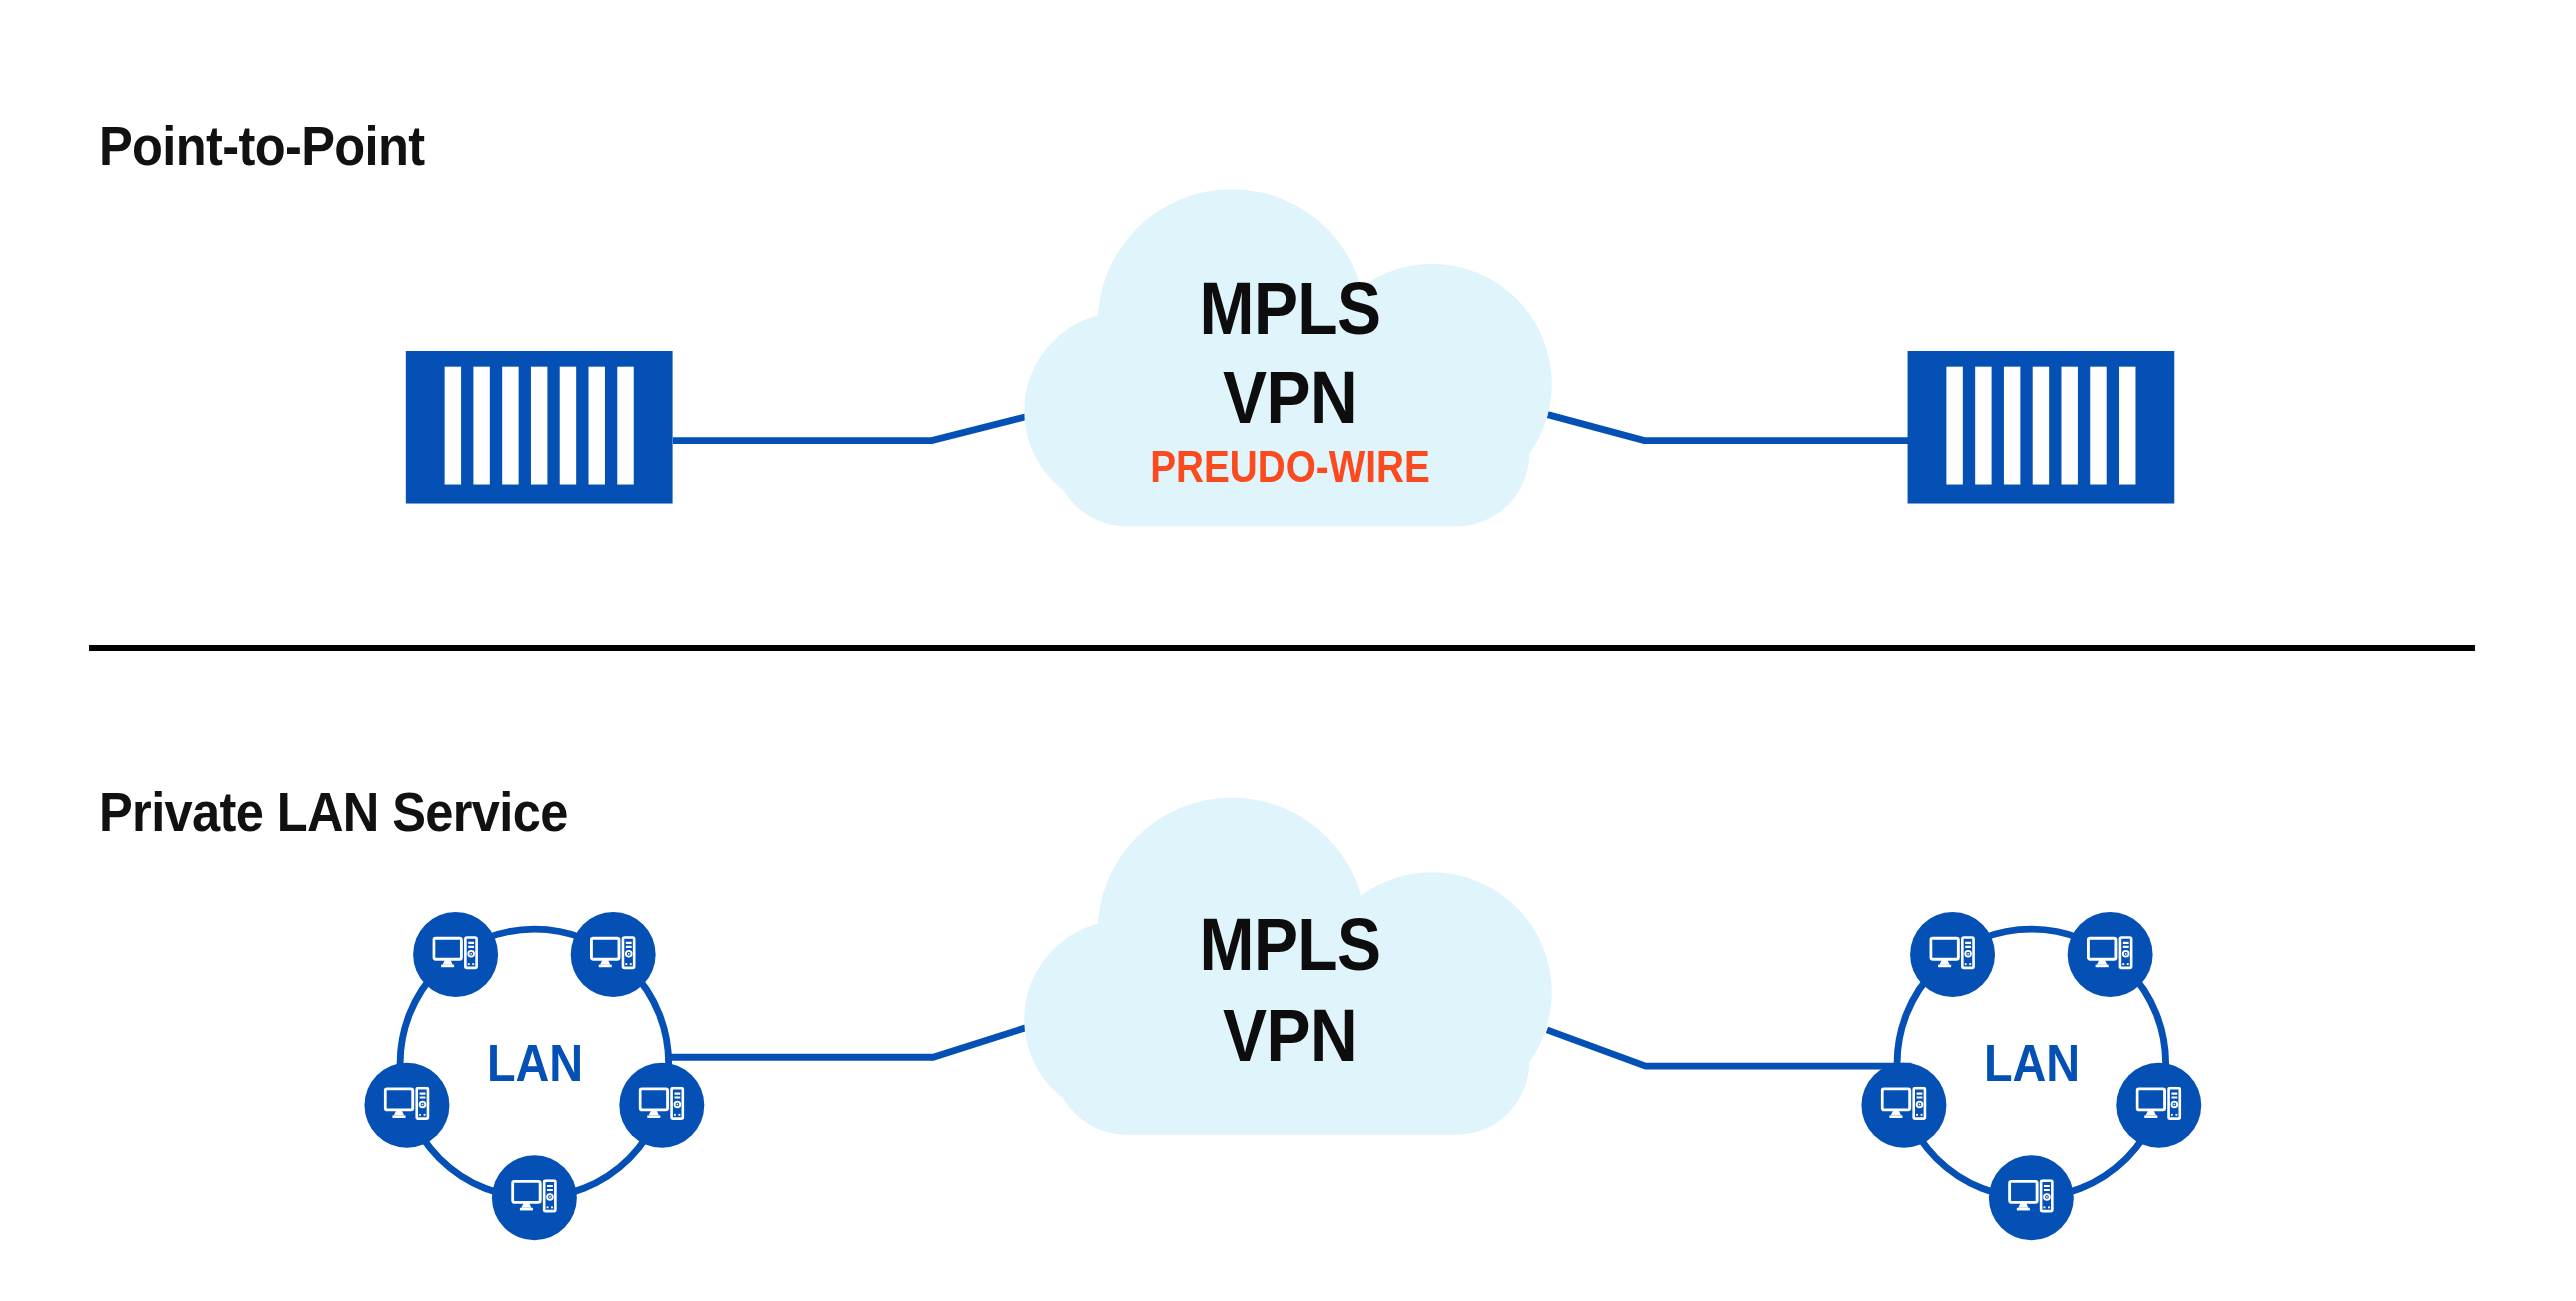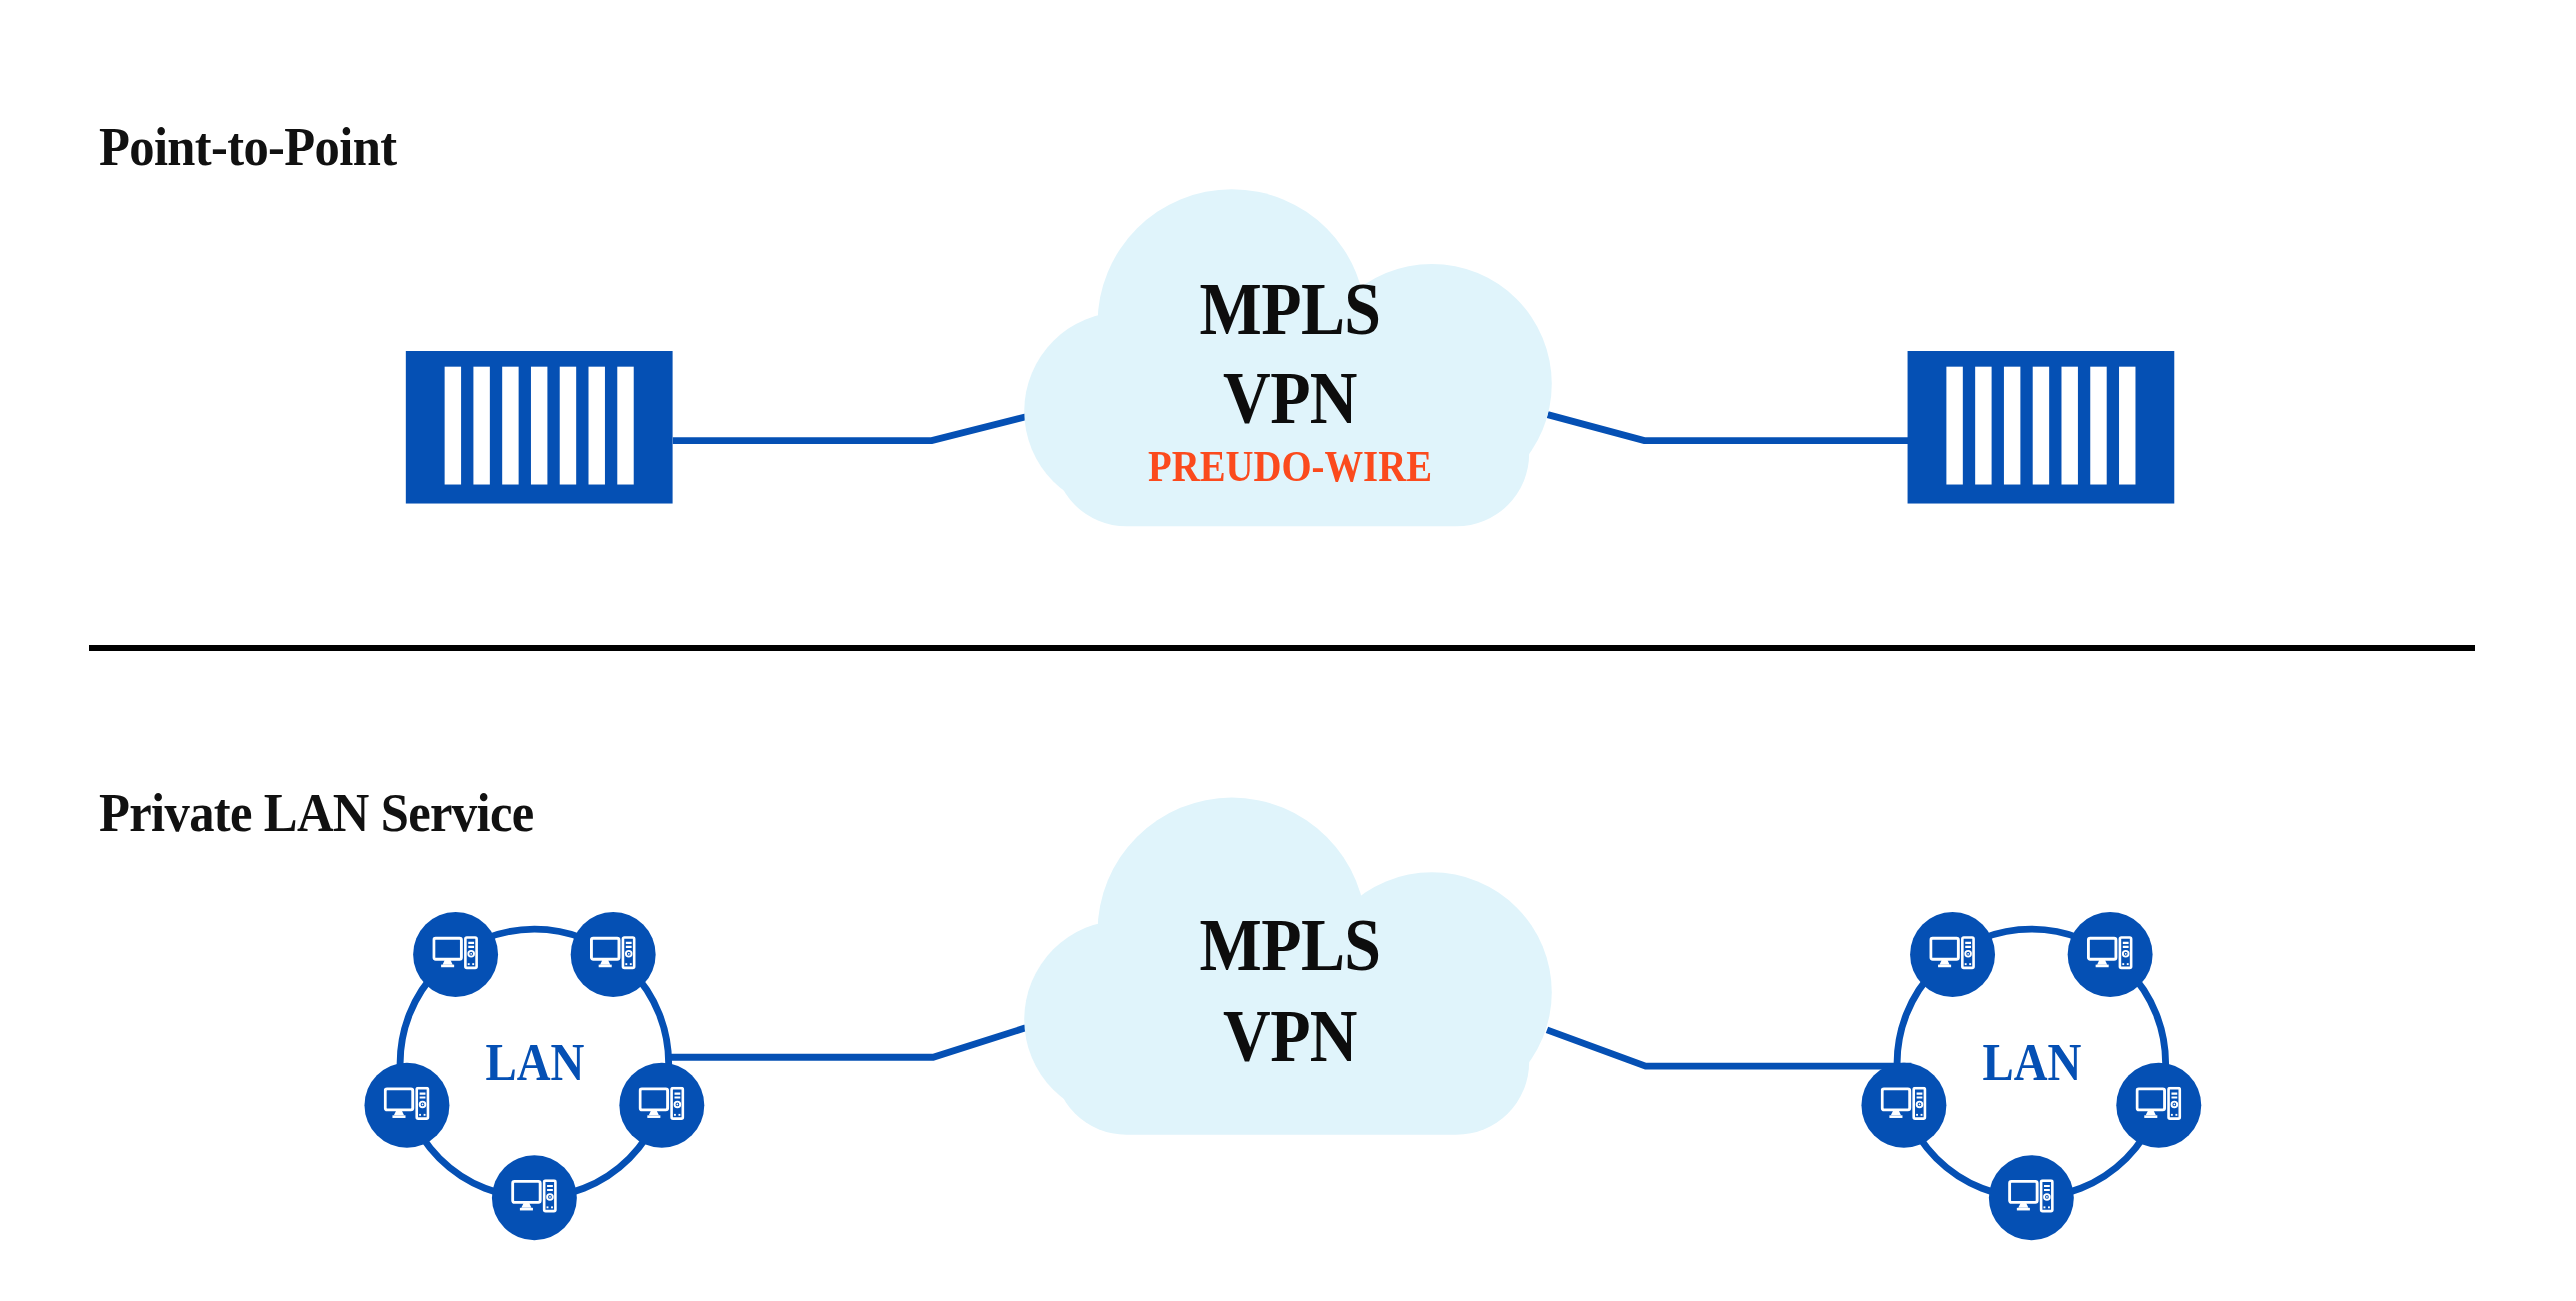--- a/index.html
+++ b/index.html
@@ -1,20 +1,20 @@
 <!DOCTYPE html>
 <html style="font-size:11px"><head>
 <meta charset="utf-8">
 <style>
   html,body{margin:0;padding:0;background:#ffffff;}
   .stage{
     position:relative;
     width:2576px;height:1302px;
     background:#ffffff;
-    font-family:Liberation Serif, serif;
+    font-family:Liberation Sans, sans-serif;
     overflow:hidden;
   }
   .layer{position:absolute;left:0;top:0;width:2576px;height:1302px;}
   .txt{position:absolute;line-height:1;font-weight:bold;white-space:nowrap;}
   .section-title{
     font-size:55px;color:#111111;
     transform:scaleX(.92);transform-origin:left center;
     letter-spacing:-0.7px;
   }
   .cloud-txt{

